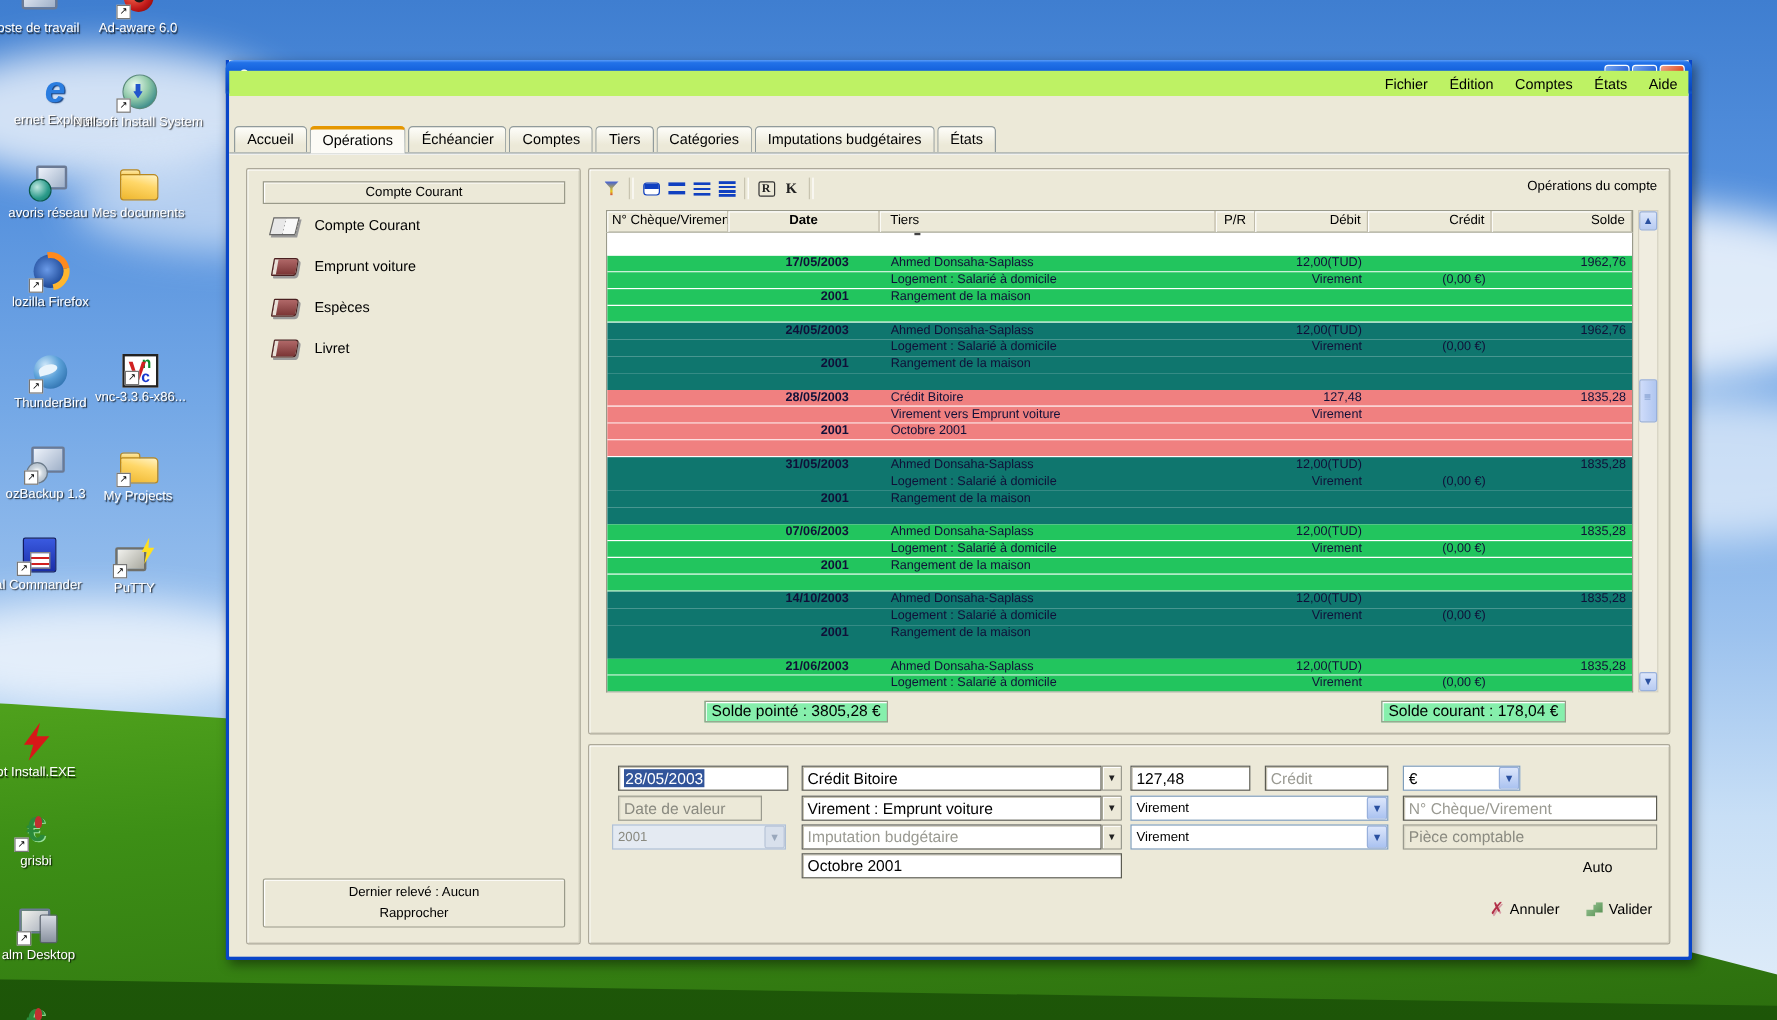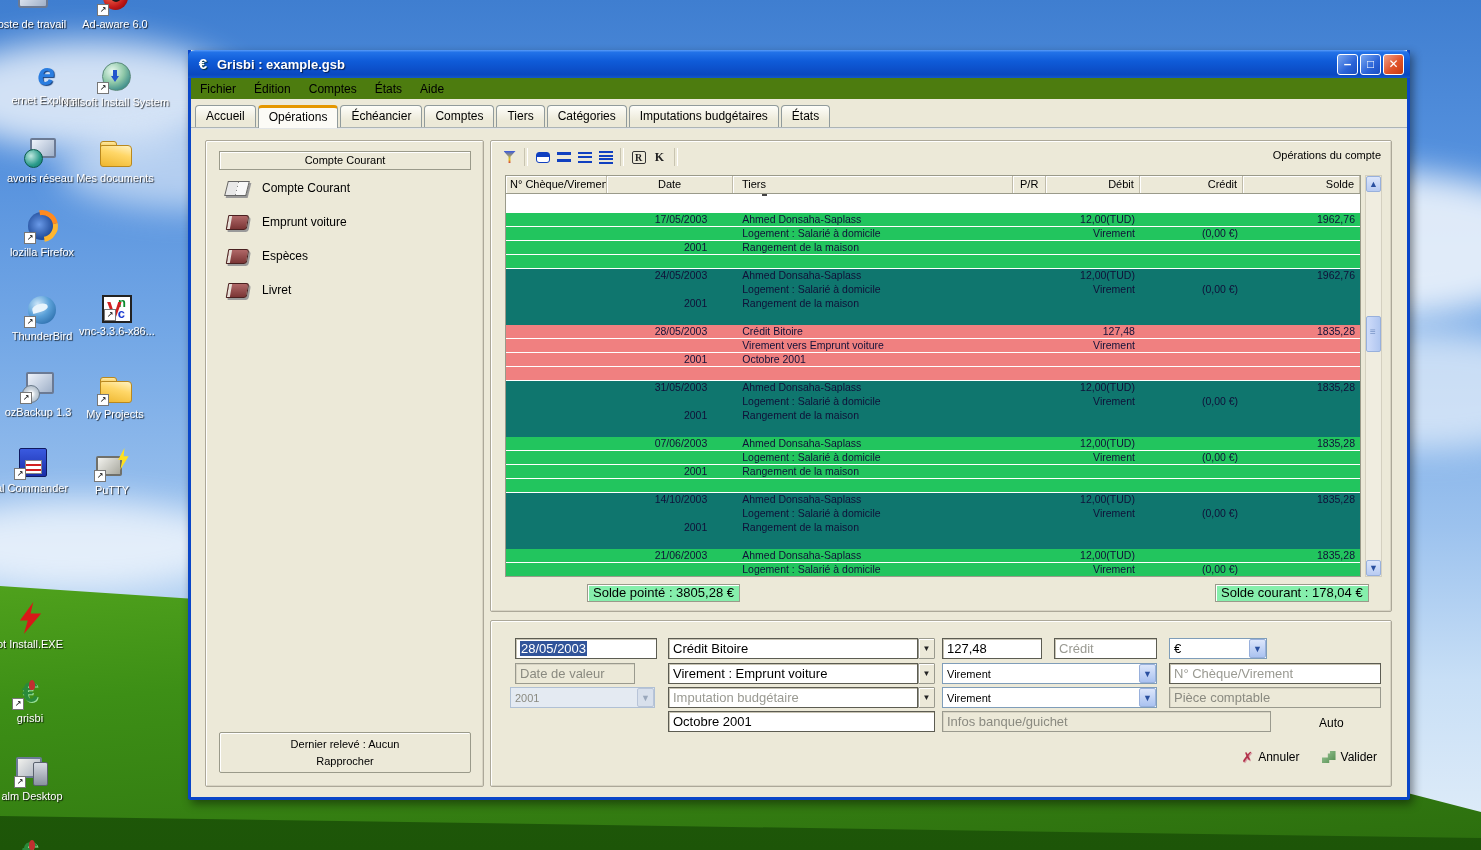--- a/index.html
+++ b/index.html
@@ -86,21 +86,21 @@
       background:linear-gradient(180deg,#5a9cf8 0%,#2272e8 8%,#0f5bd8 40%,#0a48c0 88%,#1258cc 100%);
       display:flex;align-items:center;padding:0 6px;box-sizing:border-box;}
   .title-icon{width:18px;height:18px;color:#fff;font-size:15px;font-weight:bold;line-height:18px;text-align:center;
       text-shadow:1px 1px 1px #033;}
   .title-text{color:#fff;font-weight:bold;font-size:13px;margin-left:5px;text-shadow:1px 1px 1px rgba(0,0,0,.6);}
   .winbtns{margin-left:auto;display:flex;gap:2px;}
   .wbtn{width:21px;height:21px;border-radius:3px;border:1px solid #fff;box-sizing:border-box;color:#fff;
       font-size:12px;line-height:19px;text-align:center;font-weight:bold;cursor:pointer;
       background:linear-gradient(135deg,#7aa8f0,#2a63d8 60%,#1a4ec0);}
   .wbtn.close{background:linear-gradient(135deg,#f0a088,#e0532a 55%,#c83a10);}
-  .menubar{position:absolute;left:0;top:28px;width:100%;height:21px;background:#4d7c0f;display:flex;align-items:center;}
+  .menubar{position:absolute;left:0;top:9px;width:100%;height:21px;background:#bef264;display:flex;align-items:center;justify-content:flex-end;}
   .menu-item{padding:2px 9px;font-size:12px;color:#000;cursor:pointer;}
   .tabbar{position:absolute;left:4px;top:52px;height:24px;display:flex;align-items:flex-end;gap:2px;}
   .tab{border:1px solid #919b9c;border-bottom:none;border-radius:4px 4px 0 0;padding:3px 10px 4px;
       font-size:12px;background:linear-gradient(180deg,#fefefa,#ece9d8 70%);cursor:pointer;position:relative;top:1px;}
   .tab.active{background:#fcfbf6;border-top:3px solid #e59700;padding-top:2px;font-weight:normal;top:2px;z-index:2;}
   .tabline{position:absolute;left:0;top:77px;width:100%;height:2px;
       background:linear-gradient(180deg,#919b9c,#fff);}
 
   .panel{position:absolute;background:#ece9d8;border:1px solid #aca899;border-radius:2px;
       box-shadow:inset 1px 1px 0 #fff, inset -1px -1px 0 #d8d4c4;}
@@ -143,21 +143,21 @@
   .tbody{position:absolute;left:14px;top:53px;width:856px;height:383px;background:#fff;overflow:hidden;
       border:1px solid #9a9a8a;border-top:none;box-sizing:border-box;}
   .partialrow{height:19px;background:#fff;position:relative;}
   .partialrow::after{content:"";position:absolute;left:256px;top:0;width:5px;height:2px;background:#444;}
   .tgroup{cursor:pointer;}
   .tline{height:14px;display:flex;box-sizing:border-box;}
   .bg-blue .tline{background:#22c55e;box-shadow:inset 0 -1px 0 #fff;}
   .bg-red .tline{background:#f08080;box-shadow:inset 0 -1px 0 #fff;}
   .bg-white .tline{background:#0f766e;}
   .tc{font-size:10.5px;line-height:13px;color:#101038;box-sizing:border-box;white-space:nowrap;overflow:hidden;}
-  .w-cheque{width:103px;} .w-date{width:128px;} .w-tiers{width:285px;} .w-pr{width:34px;}
+  .w-cheque{width:103px;} .w-date{width:128px;font-weight:bold;} .w-tiers{width:285px;} .w-pr{width:34px;}
   .w-debit{width:95px;} .w-credit{width:105px;} .w-solde{width:119px;}
   .tc.w-date{text-align:right;padding-right:26px;}
   .tc.w-tiers{padding-left:9px;}
   .tc.w-debit,.tc.w-credit,.tc.w-solde{text-align:right;padding-right:5px;}
   .th.w-cheque{padding-left:4px;} .th.w-date,.th.w-pr{text-align:center;} .th.w-tiers{padding-left:9px;}
   .th.w-debit,.th.w-credit,.th.w-solde{text-align:right;padding-right:5px;}
 
   .vscroll{position:absolute;left:874px;top:34px;width:17px;height:402px;background:#f0ede0;
       border:1px solid #d4d0c0;box-sizing:border-box;}
   .varrow{position:absolute;left:0;width:15px;height:16px;border-radius:2px;border:1px solid #98b0dc;box-sizing:border-box;
@@ -649,21 +649,21 @@
               <span class="tc w-solde"></span>
             </div>
           </div>
         </div>
       <div class="vscroll">
         <div class="varrow" style="top:0;">▲</div>
         <div class="vthumb"></div>
         <div class="varrow" style="bottom:0;">▼</div>
       </div>
       <div class="soldebox" style="left:96px;">Solde pointé : 3805,28 €</div>
-      <div class="soldebox" style="left:724px;">Solde courant : 178,04 €</div>
+      <div class="soldebox" style="left:660px;">Solde courant : 178,04 €</div>
     </div>
 
     <div class="panel" style="left:299px;top:570px;width:900px;height:165px;">
 
       <div class="ffield f-input" style="left:24px;top:17px;width:142px;"><span class="sel-text">28/05/2003</span></div>
       <div class="ffield f-input" style="left:177px;top:17px;width:250px;">Crédit Bitoire</div>
       <div class="combo-arrow-btn" style="left:427px;top:17px;">▼</div>
       <div class="ffield f-input" style="left:451px;top:17px;width:100px;">127,48</div>
       <div class="ffield f-input f-placeholder" style="left:563px;top:17px;width:103px;">Crédit</div>
       <div class="ffield xp-select" style="left:678px;top:17px;width:98px;">
@@ -686,21 +686,20 @@
       </div>
       <div class="ffield f-input f-placeholder" style="left:177px;top:66px;width:250px;">Imputation budgétaire</div>
       <div class="combo-arrow-btn" style="left:427px;top:66px;">▼</div>
       <div class="ffield xp-select" style="left:451px;top:66px;width:215px;font-size:11px;">
         <span>Virement</span>
         <span class="xarrow">▼</span>
       </div>
       <div class="ffield f-disabled" style="left:678px;top:66px;width:212px;">Pièce comptable</div>
 
       <div class="ffield f-input" style="left:177px;top:90px;width:267px;">Octobre 2001</div>
-      <div class="ffield f-disabled" style="left:451px;top:90px;width:329px;">Infos banque/guichet</div>
       <div class="auto-label" style="left:828px;top:95px;">Auto</div>
 
       <div class="form-buttons">
         <div class="fbtn">
           <span class="x-icon">✗</span>
           <span>Annuler</span>
         </div>
         <div class="fbtn">
           <span class="v-icon"></span>
           <span>Valider</span>

